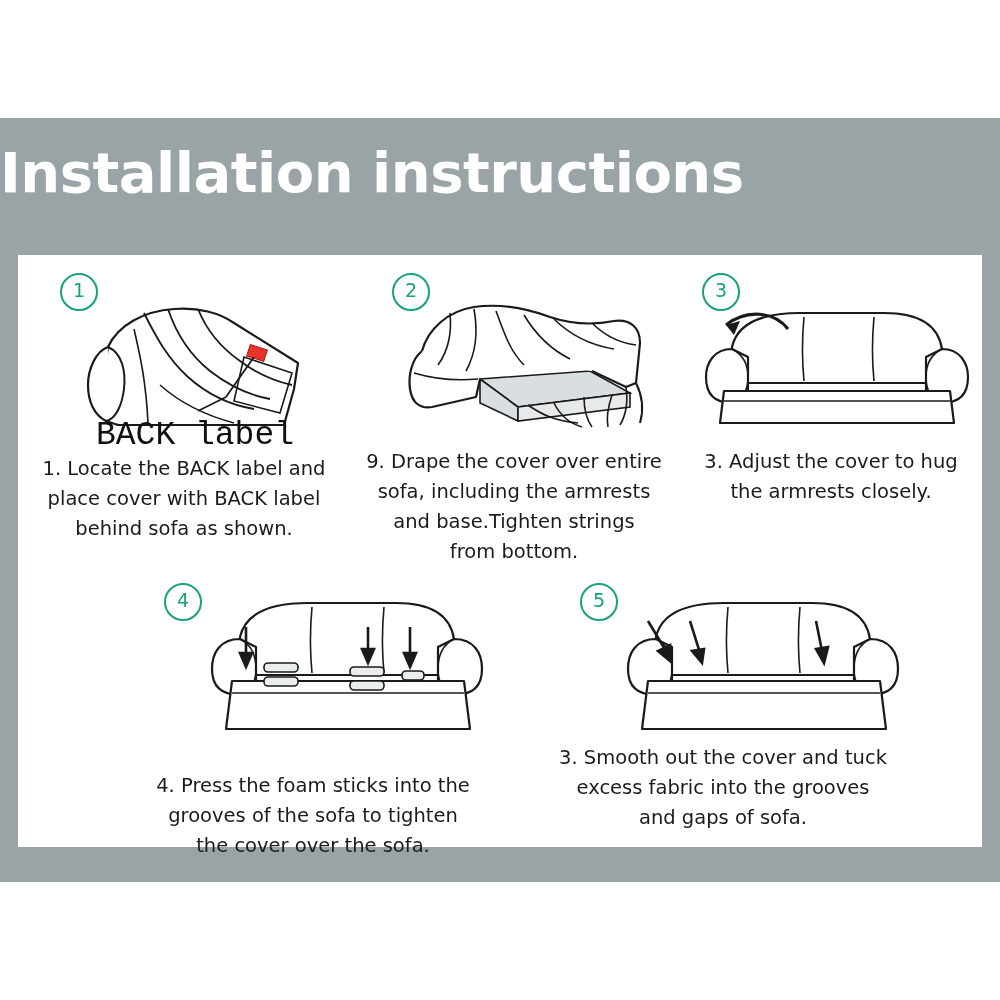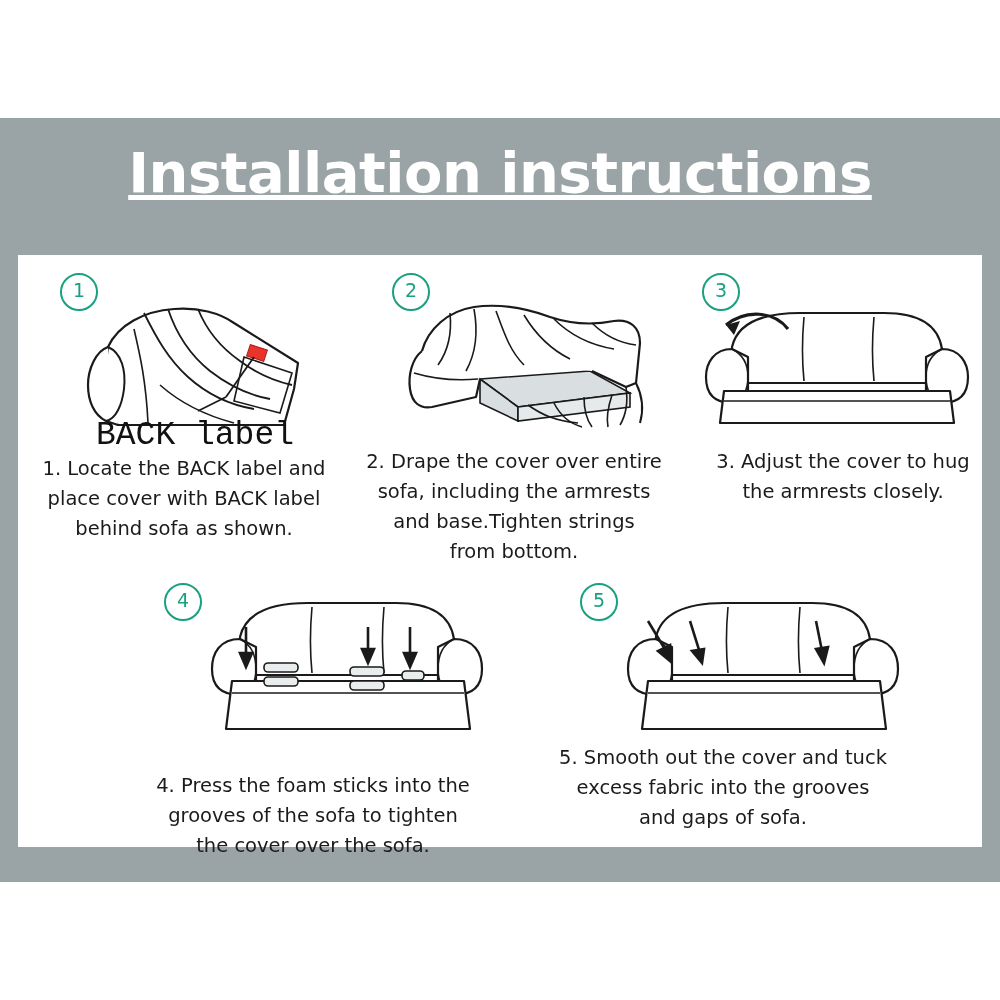--- a/index.html
+++ b/index.html
@@ -26,28 +26,26 @@
     top: 118px;
     width: 1000px;
     height: 764px;
     background: #9aa3a5;
   }
   .title {
     position: absolute;
     left: 0;
     top: 142px;
     width: 1000px;
-    text-align: center;
     color: #ffffff;
     font-size: 56px;
     font-weight: bold;
     letter-spacing: -0.5px;
     font-family: "DejaVu Sans", sans-serif;
     line-height: 1.1;
-    text-decoration: underline;
   }
   
   .card {
     position: absolute;
     left: 18px;
     top: 255px;
     width: 964px;
     height: 592px;
     background: #ffffff;
   }
@@ -160,21 +158,21 @@
           <path d="M146 28 C158 48, 172 62, 192 72" fill="none" stroke="#1a1a1a" stroke-width="1.6"></path>
           <path d="M176 32 C192 48, 212 58, 236 62" fill="none" stroke="#1a1a1a" stroke-width="1.6"></path>
           <path d="M214 36 C226 48, 242 56, 258 58" fill="none" stroke="#1a1a1a" stroke-width="1.6"></path>
           <path d="M36 86 C56 92, 78 94, 100 92" fill="none" stroke="#1a1a1a" stroke-width="1.6"></path>
 
           <path d="M258 96 C264 108, 266 122, 262 136" fill="none" stroke="#1a1a1a" stroke-width="2"></path>
           <path d="M248 100 C250 114, 248 128, 242 138" fill="none" stroke="#1a1a1a" stroke-width="1.6"></path>
         </svg>
       </div>
 
-      <div class="caption" style="left:4px; top:192px; width:320px;">2. Drape the cover over entire
+      <div class="caption" style="left:4px; top:192px; width:320px;">9. Drape the cover over entire
 sofa, including the armrests
 and base.Tighten strings
 from bottom.</div>
     </div>
 
     <div class="step" style="position:absolute; left:656px; top:0; width:308px; height:320px;">
       <div class="badge" style="left:28px; top:18px;">3</div>
 
       <div class="art" style="left:14px; top:32px;">
         <svg width="290" height="150" viewBox="0 0 290 150">
@@ -191,21 +189,21 @@
           <path d="M254 62 C242 68, 238 78, 238 90 C238 102, 242 112, 254 116" fill="none" stroke="#1a1a1a" stroke-width="1.6"></path>
 
           <path d="M36 104 L262 104 L266 136 L32 136 Z" fill="#ffffff" stroke="#1a1a1a" stroke-width="2.2" stroke-linejoin="round"></path>
           <path d="M36 114 L262 114" stroke="#1a1a1a" stroke-width="1.6"></path>
 
           <path d="M38 38 C58 22, 86 24, 100 42" fill="none" stroke="#1a1a1a" stroke-width="3.2"></path>
           <polygon points="38,38 52,34 46,48" fill="#1a1a1a"></polygon>
         </svg>
       </div>
 
-      <div class="caption" style="left:15px; top:192px; width:308px;">3. Adjust the cover to hug
+      <div class="caption" style="left:3px; top:192px; width:308px;">3. Adjust the cover to hug
 the armrests closely.</div>
     </div>
 
     <div class="step" style="position:absolute; left:110px; top:318px; width:370px; height:274px;">
       <div class="badge" style="left:36px; top:10px;">4</div>
 
       <div class="art" style="left:60px; top:8px;">
         <svg width="310" height="160" viewBox="0 0 310 160">
 
           <path d="M52 56 C58 30, 86 22, 120 22 L208 22 C240 22, 262 32, 266 58 L266 94 L52 94 Z" fill="#ffffff" stroke="#1a1a1a" stroke-width="2.2" stroke-linejoin="round"></path>
@@ -266,19 +264,19 @@
             <line x1="44" y1="40" x2="62" y2="70"></line>
             <polygon points="66,80 54,70 66,64"></polygon>
             <line x1="86" y1="40" x2="96" y2="72"></line>
             <polygon points="98,82 88,70 100,68"></polygon>
             <line x1="212" y1="40" x2="218" y2="70"></line>
             <polygon points="220,82 212,68 224,66"></polygon>
           </g>
         </svg>
       </div>
 
-      <div class="caption" style="left:0px; top:170px; width:370px;">5. Smooth out the cover and tuck
+      <div class="caption" style="left:0px; top:170px; width:370px;">3. Smooth out the cover and tuck
 excess fabric into the grooves
 and gaps of sofa.</div>
     </div>
 
   </div>
 </div>
 
 </body></html>

